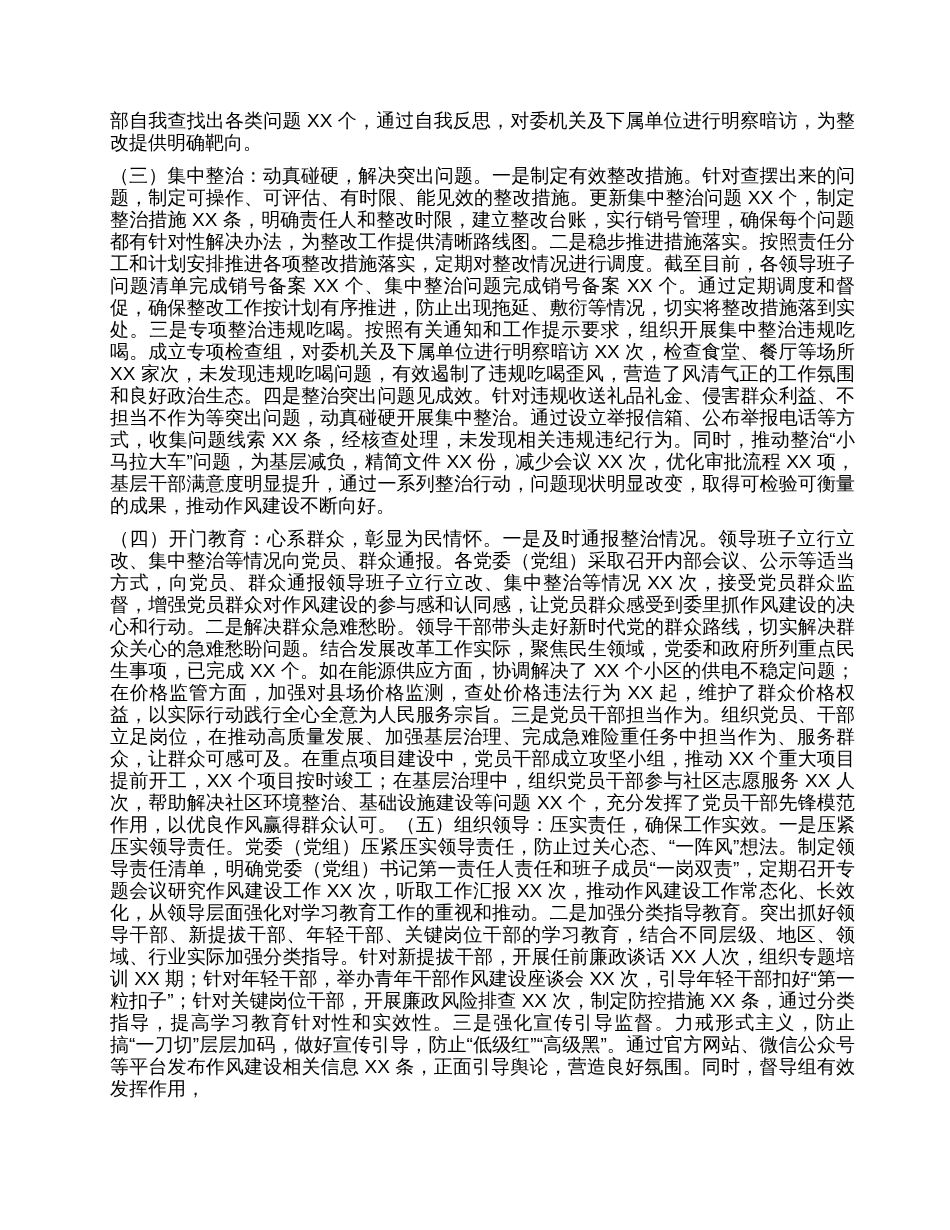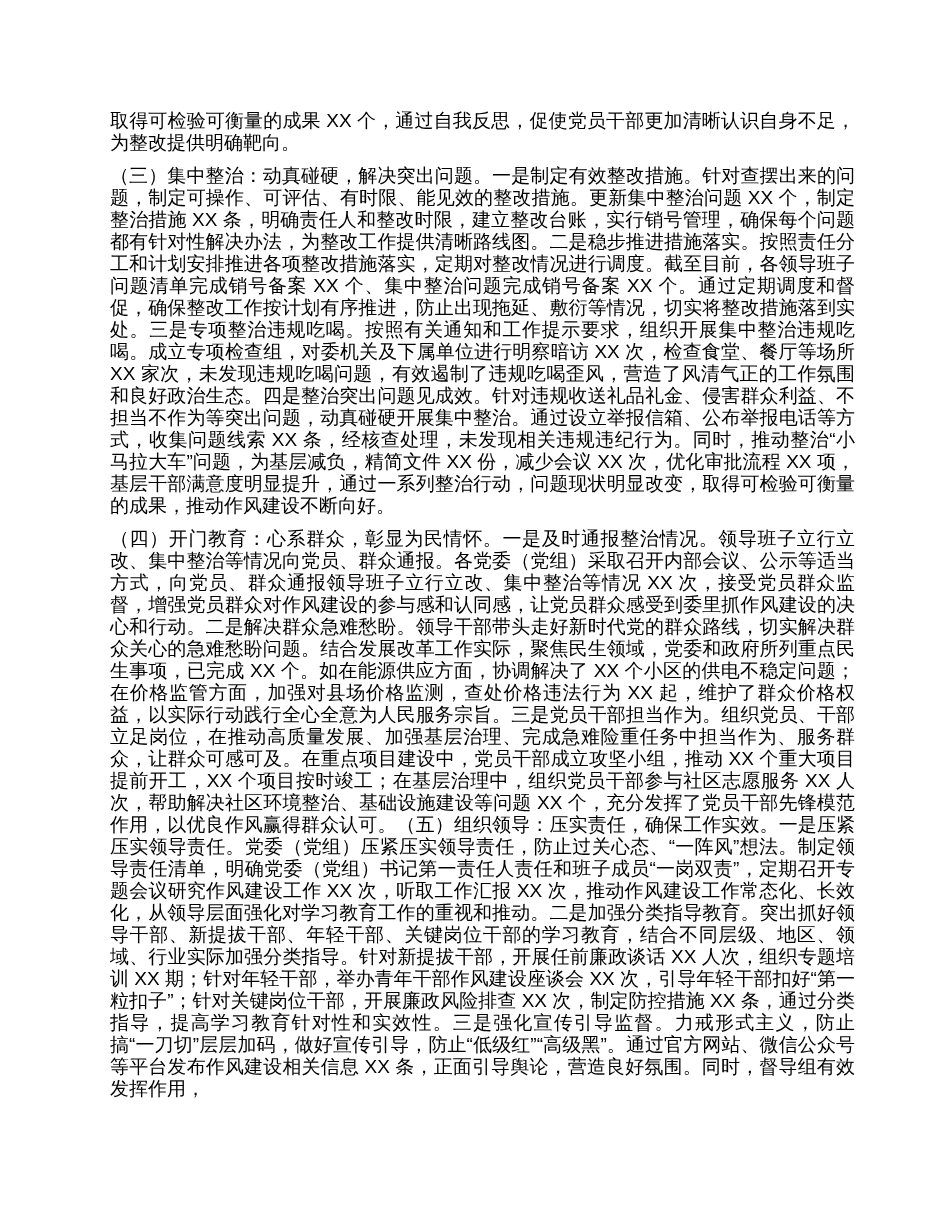--- a/index.html
+++ b/index.html
@@ -28,16 +28,16 @@
   }
   .para {
     margin: 0 0 11px 0;
     padding: 0;
   }
 </style>
 </head>
 <body>
 
 <div class="page">
-  <p class="para">取得可检验可衡量的成果 XX 个，通过自我反思，促使党员干部更加清晰认识自身不足，为整改提供明确靶向。</p>
+  <p class="para">部自我查找出各类问题 XX 个，通过自我反思，对委机关及下属单位进行明察暗访，为整改提供明确靶向。</p>
   <p class="para">（三）集中整治：动真碰硬，解决突出问题。一是制定有效整改措施。针对查摆出来的问题，制定可操作、可评估、有时限、能见效的整改措施。更新集中整治问题 XX 个，制定整治措施 XX 条，明确责任人和整改时限，建立整改台账，实行销号管理，确保每个问题都有针对性解决办法，为整改工作提供清晰路线图。二是稳步推进措施落实。按照责任分工和计划安排推进各项整改措施落实，定期对整改情况进行调度。截至目前，各领导班子问题清单完成销号备案 XX 个、集中整治问题完成销号备案 XX 个。通过定期调度和督促，确保整改工作按计划有序推进，防止出现拖延、敷衍等情况，切实将整改措施落到实处。三是专项整治违规吃喝。按照有关通知和工作提示要求，组织开展集中整治违规吃喝。成立专项检查组，对委机关及下属单位进行明察暗访 XX 次，检查食堂、餐厅等场所 XX 家次，未发现违规吃喝问题，有效遏制了违规吃喝歪风，营造了风清气正的工作氛围和良好政治生态。四是整治突出问题见成效。针对违规收送礼品礼金、侵害群众利益、不担当不作为等突出问题，动真碰硬开展集中整治。通过设立举报信箱、公布举报电话等方式，收集问题线索 XX 条，经核查处理，未发现相关违规违纪行为。同时，推动整治“小马拉大车”问题，为基层减负，精简文件 XX 份，减少会议 XX 次，优化审批流程 XX 项，基层干部满意度明显提升，通过一系列整治行动，问题现状明显改变，取得可检验可衡量的成果，推动作风建设不断向好。</p>
   <p class="para">（四）开门教育：心系群众，彰显为民情怀。一是及时通报整治情况。领导班子立行立改、集中整治等情况向党员、群众通报。各党委（党组）采取召开内部会议、公示等适当方式，向党员、群众通报领导班子立行立改、集中整治等情况 XX 次，接受党员群众监督，增强党员群众对作风建设的参与感和认同感，让党员群众感受到委里抓作风建设的决心和行动。二是解决群众急难愁盼。领导干部带头走好新时代党的群众路线，切实解决群众关心的急难愁盼问题。结合发展改革工作实际，聚焦民生领域，党委和政府所列重点民生事项，已完成 XX 个。如在能源供应方面，协调解决了 XX 个小区的供电不稳定问题；在价格监管方面，加强对县场价格监测，查处价格违法行为 XX 起，维护了群众价格权益，以实际行动践行全心全意为人民服务宗旨。三是党员干部担当作为。组织党员、干部立足岗位，在推动高质量发展、加强基层治理、完成急难险重任务中担当作为、服务群众，让群众可感可及。在重点项目建设中，党员干部成立攻坚小组，推动 XX 个重大项目提前开工，XX 个项目按时竣工；在基层治理中，组织党员干部参与社区志愿服务 XX 人次，帮助解决社区环境整治、基础设施建设等问题 XX 个，充分发挥了党员干部先锋模范作用，以优良作风赢得群众认可。（五）组织领导：压实责任，确保工作实效。一是压紧压实领导责任。党委（党组）压紧压实领导责任，防止过关心态、“一阵风”想法。制定领导责任清单，明确党委（党组）书记第一责任人责任和班子成员“一岗双责”，定期召开专题会议研究作风建设工作 XX 次，听取工作汇报 XX 次，推动作风建设工作常态化、长效化，从领导层面强化对学习教育工作的重视和推动。二是加强分类指导教育。突出抓好领导干部、新提拔干部、年轻干部、关键岗位干部的学习教育，结合不同层级、地区、领域、行业实际加强分类指导。针对新提拔干部，开展任前廉政谈话 XX 人次，组织专题培训 XX 期；针对年轻干部，举办青年干部作风建设座谈会 XX 次，引导年轻干部扣好“第一粒扣子”；针对关键岗位干部，开展廉政风险排查 XX 次，制定防控措施 XX 条，通过分类指导，提高学习教育针对性和实效性。三是强化宣传引导监督。力戒形式主义，防止搞“一刀切”层层加码，做好宣传引导，防止“低级红”“高级黑”。通过官方网站、微信公众号等平台发布作风建设相关信息 XX 条，正面引导舆论，营造良好氛围。同时，督导组有效发挥作用，</p>
 </div>
 
 </body></html>

